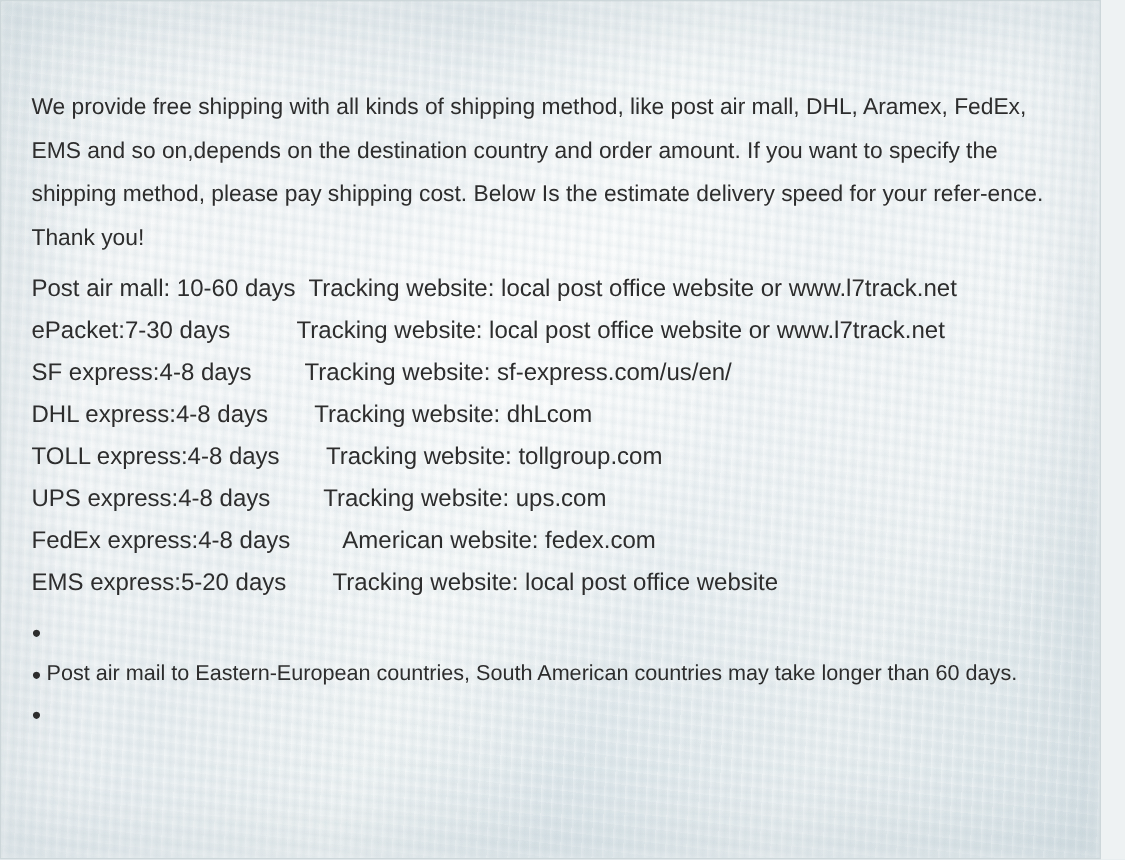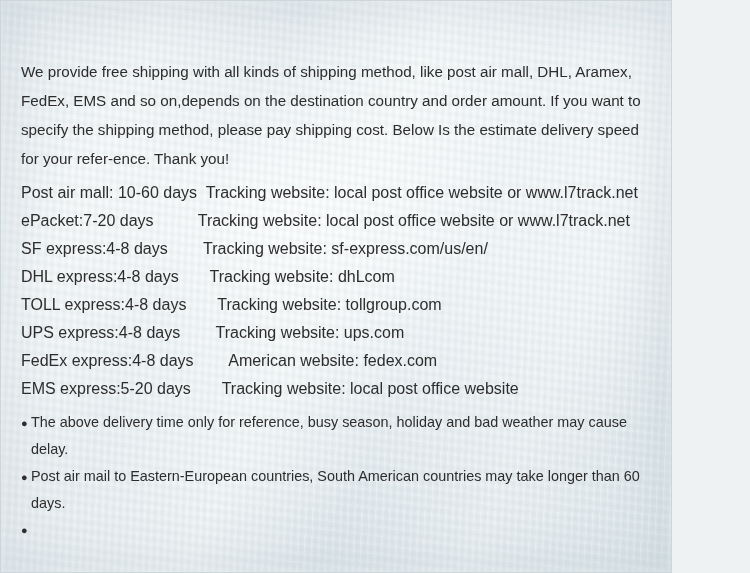--- a/index.html
+++ b/index.html
@@ -8,21 +8,21 @@
   }
   body {
     width: 750px;
     height: 573px;
     overflow: hidden;
     font-family: "Liberation Sans", sans-serif;
     background: #eef2f3;
   }
   #page {
     position: relative;
-    width: 672px;
+    width: 734px;
     height: 573px;
     box-sizing: border-box;
     background:
       radial-gradient(ellipse 700px 420px at 42% 38%, rgba(255,255,255,0.88) 0%, rgba(255,255,255,0.35) 45%, rgba(255,255,255,0.0) 72%),
       linear-gradient(115deg, #dfe7ea 0%, #e9eef0 18%, #dbe4e8 32%, #eaf0f1 48%, #dde6ea 62%, #e8eef0 78%, #d9e3e7 100%),
       #e3eaec;
     border: 1px solid #cdd7da;
   }
   
   #page::before {
@@ -98,33 +98,32 @@
 </head>
 <body>
 
 <div id="page">
   <div class="content">
 
     <p class="intro">We provide free shipping with all kinds of shipping method, like post air mall, DHL, Aramex, FedEx, EMS and so on,depends on the destination country and order amount. If you want to specify the shipping method, please pay shipping cost. Below Is the estimate delivery speed for your refer-ence. Thank you!</p>
 
     <ul class="method-list">
       <li class="method-row"><span class="name">Post air mall: 10-60 days</span><span class="gap">  </span><span class="track">Tracking website: local post office website or www.l7track.net</span></li>
-      <li class="method-row"><span class="name">ePacket:7-20 days</span><span class="gap">          </span><span class="track">Tracking website: local post office website or www.l7track.net</span></li>
+      <li class="method-row"><span class="name">ePacket:7-30 days</span><span class="gap">          </span><span class="track">Tracking website: local post office website or www.l7track.net</span></li>
       <li class="method-row"><span class="name">SF express:4-8 days</span><span class="gap">        </span><span class="track">Tracking website: sf-express.com/us/en/</span></li>
       <li class="method-row"><span class="name">DHL express:4-8 days</span><span class="gap">       </span><span class="track">Tracking website: dhLcom</span></li>
       <li class="method-row"><span class="name">TOLL express:4-8 days</span><span class="gap">       </span><span class="track">Tracking website: tollgroup.com</span></li>
       <li class="method-row"><span class="name">UPS express:4-8 days</span><span class="gap">        </span><span class="track">Tracking website: ups.com</span></li>
       <li class="method-row"><span class="name">FedEx express:4-8 days</span><span class="gap">        </span><span class="track">American website: fedex.com</span></li>
       <li class="method-row"><span class="name">EMS express:5-20 days</span><span class="gap">       </span><span class="track">Tracking website: local post office website</span></li>
     </ul>
 
     <ul class="notes">
       <li class="note">
           <span class="bullet">●</span>
-          <span class="note-text">The above delivery time only for reference, busy season, holiday and bad weather may cause delay.</span>
         </li>
       <li class="note">
           <span class="bullet">●</span>
           <span class="note-text">Post air mail to Eastern-European countries, South American countries may take longer than 60 days.</span>
         </li>
       <li class="note">
           <span class="bullet">●</span>
         </li>
     </ul>
 

